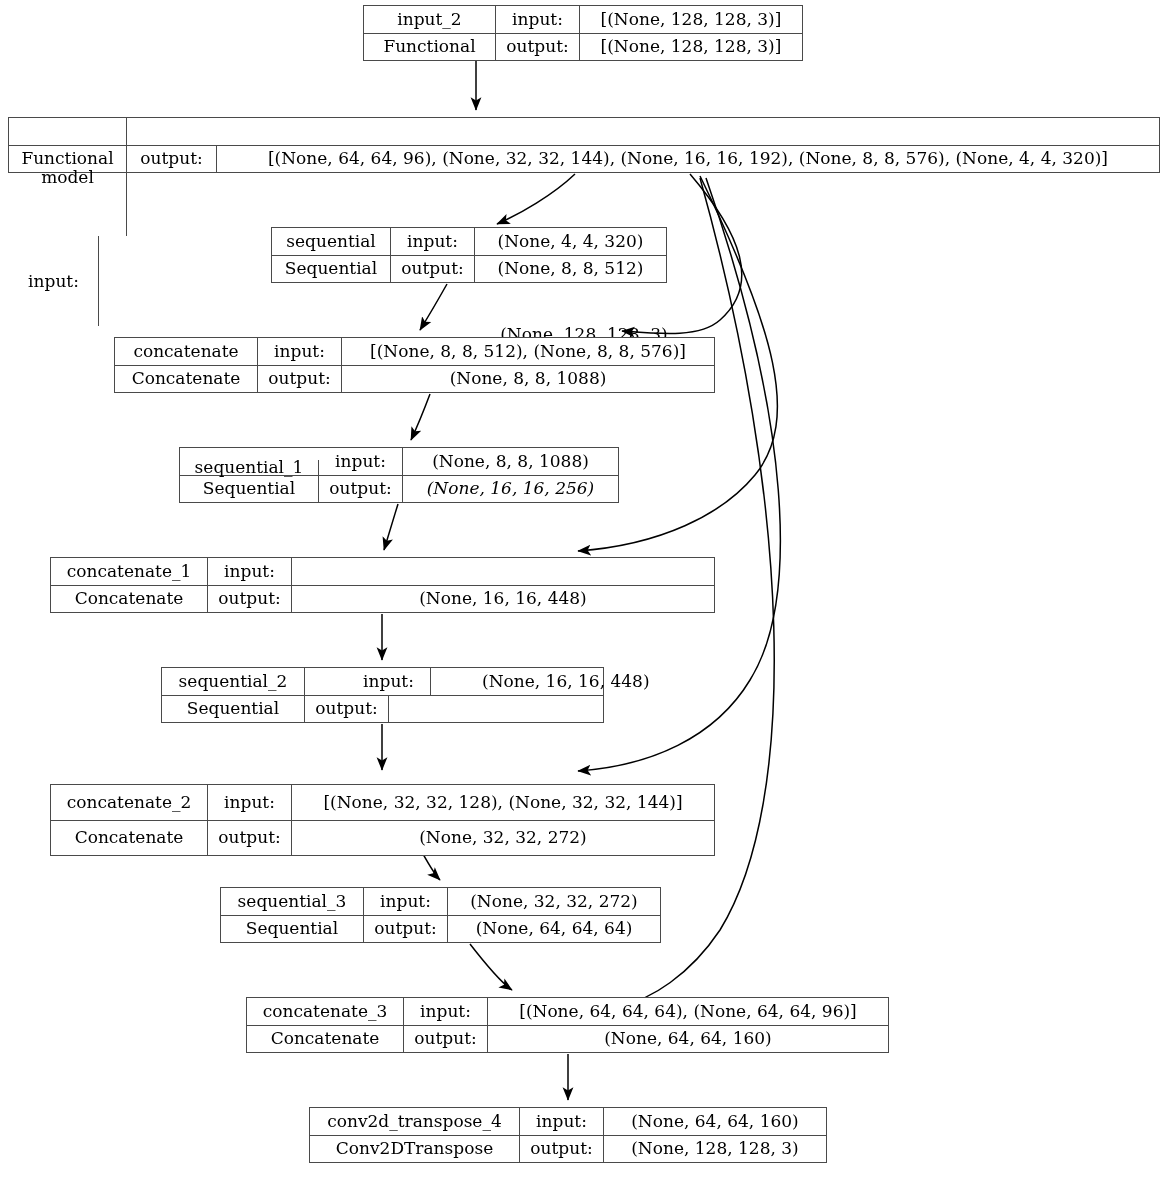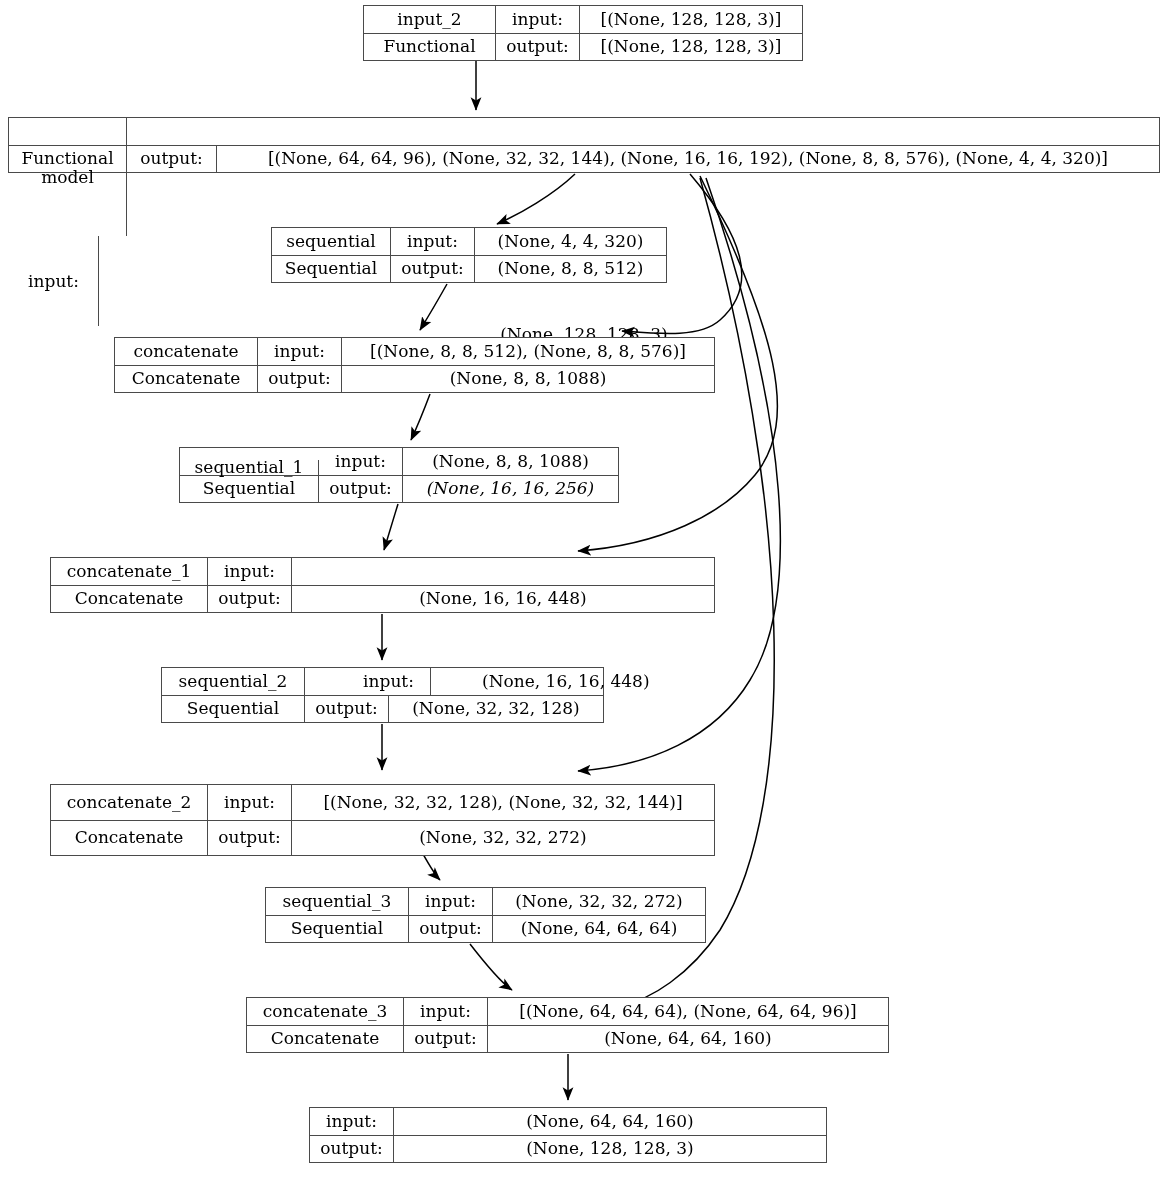--- a/index.html
+++ b/index.html
@@ -165,36 +165,35 @@
       </div>
       <div class="node" style="left: 161px; top: 667px; width: 443px; height: 56px; border-color: rgb(74, 74, 74);">
         <div class="node-row top" style="border-color: rgb(74, 74, 74); gap: 42px;">
           <div class="cell name" style="width: 143px; flex: 0 0 143px; border-color: rgb(74, 74, 74);">sequential_2</div>
           <div class="cell io" style="width: 84px; flex: 0 0 84px; border-color: rgb(74, 74, 74);">input:</div>
           <div class="cell shape" style="border-color: rgb(74, 74, 74);">(None, 16, 16, 448)</div>
         </div>
         <div class="node-row">
           <div class="cell name" style="width: 143px; flex: 0 0 143px; border-color: rgb(74, 74, 74);">Sequential</div>
           <div class="cell io" style="width: 84px; flex: 0 0 84px; border-color: rgb(74, 74, 74);">output:</div>
-          <div class="cell shape" style="border-color: rgb(74, 74, 74);">(None, 32, 32, 128)</div>
         </div>
       </div>
       <div class="node" style="left: 50px; top: 784px; width: 665px; height: 72px; border-color: rgb(74, 74, 74);">
         <div class="node-row top" style="border-color: rgb(74, 74, 74);">
           <div class="cell name" style="width: 157px; flex: 0 0 157px; border-color: rgb(74, 74, 74);">concatenate_2</div>
           <div class="cell io" style="width: 84px; flex: 0 0 84px; border-color: rgb(74, 74, 74);">input:</div>
           <div class="cell shape" style="border-color: rgb(74, 74, 74);">[(None, 32, 32, 128), (None, 32, 32, 144)]</div>
         </div>
         <div class="node-row">
           <div class="cell name" style="width: 157px; flex: 0 0 157px; border-color: rgb(74, 74, 74);">Concatenate</div>
           <div class="cell io" style="width: 84px; flex: 0 0 84px; border-color: rgb(74, 74, 74);">output:</div>
           <div class="cell shape" style="border-color: rgb(74, 74, 74);">(None, 32, 32, 272)</div>
         </div>
       </div>
-      <div class="node" style="left: 220px; top: 887px; width: 441px; height: 56px; border-color: rgb(74, 74, 74); margin-left: 45px;">
+      <div class="node" style="left: 220px; top: 887px; width: 441px; height: 56px; border-color: rgb(74, 74, 74);">
         <div class="node-row top" style="border-color: rgb(74, 74, 74);">
           <div class="cell name" style="width: 143px; flex: 0 0 143px; border-color: rgb(74, 74, 74);">sequential_3</div>
           <div class="cell io" style="width: 84px; flex: 0 0 84px; border-color: rgb(74, 74, 74);">input:</div>
           <div class="cell shape" style="border-color: rgb(74, 74, 74);">(None, 32, 32, 272)</div>
         </div>
         <div class="node-row">
           <div class="cell name" style="width: 143px; flex: 0 0 143px; border-color: rgb(74, 74, 74);">Sequential</div>
           <div class="cell io" style="width: 84px; flex: 0 0 84px; border-color: rgb(74, 74, 74);">output:</div>
           <div class="cell shape" style="border-color: rgb(74, 74, 74);">(None, 64, 64, 64)</div>
         </div>
@@ -206,23 +205,25 @@
           <div class="cell shape" style="border-color: rgb(74, 74, 74);">[(None, 64, 64, 64), (None, 64, 64, 96)]</div>
         </div>
         <div class="node-row">
           <div class="cell name" style="width: 157px; flex: 0 0 157px; border-color: rgb(74, 74, 74);">Concatenate</div>
           <div class="cell io" style="width: 84px; flex: 0 0 84px; border-color: rgb(74, 74, 74);">output:</div>
           <div class="cell shape" style="border-color: rgb(74, 74, 74);">(None, 64, 64, 160)</div>
         </div>
       </div>
       <div class="node" style="left: 309px; top: 1107px; width: 518px; height: 56px; border-color: rgb(74, 74, 74);">
         <div class="node-row top" style="border-color: rgb(74, 74, 74);">
+          <div class="cell name" style="width: 210px; flex: 0 0 210px; border-color: rgb(74, 74, 74);">conv2d_transpose_4</div>
           <div class="cell io" style="width: 84px; flex: 0 0 84px; border-color: rgb(74, 74, 74);">input:</div>
           <div class="cell shape" style="border-color: rgb(74, 74, 74);">(None, 64, 64, 160)</div>
         </div>
         <div class="node-row">
+          <div class="cell name" style="width: 210px; flex: 0 0 210px; border-color: rgb(74, 74, 74);">Conv2DTranspose</div>
           <div class="cell io" style="width: 84px; flex: 0 0 84px; border-color: rgb(74, 74, 74);">output:</div>
           <div class="cell shape" style="border-color: rgb(74, 74, 74);">(None, 128, 128, 3)</div>
         </div>
       </div>
     </div>
 
 </div>
 
 </body></html>

